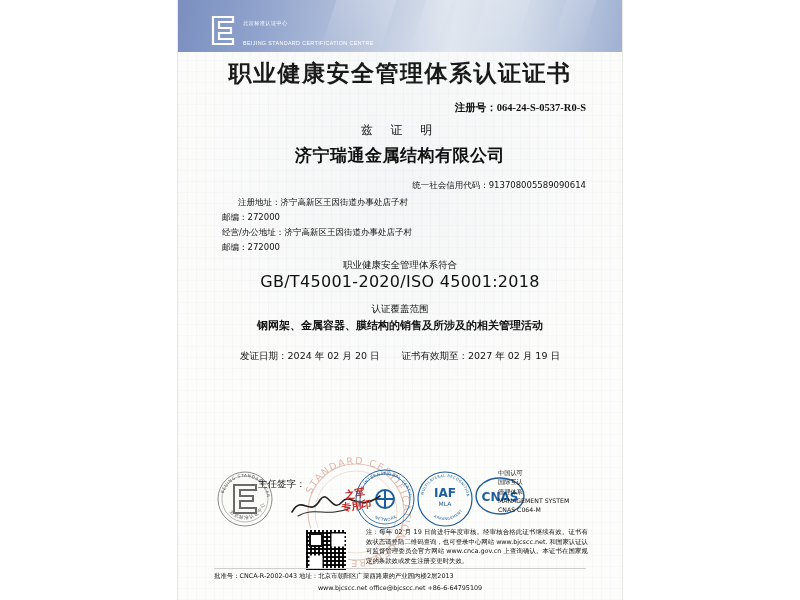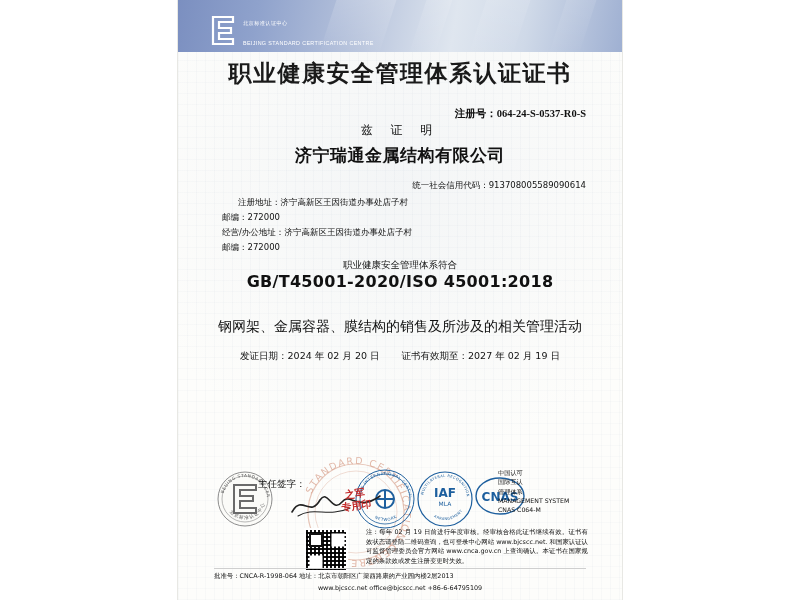--- a/index.html
+++ b/index.html
@@ -57,21 +57,21 @@
   .logo-text .cn{font-size:5.2px;letter-spacing:.4px;font-family:"Liberation Sans",sans-serif;}
   .logo-text .en{font-size:5.4px;letter-spacing:.35px;font-family:"Liberation Sans",sans-serif;}
 
   
   .title{
     position:absolute;left:0;top:58px;width:444px;text-align:center;
     font-size:23px;font-weight:bold;color:#1a1a1a;letter-spacing:1.5px;
     font-family:"DejaVu Sans", sans-serif;
   }
   .regno{
-    position:absolute;right:36px;top:107px;
+    position:absolute;right:36px;top:101px;
     font-size:10.5px;font-weight:bold;color:#111;
     font-family:"Liberation Serif", serif;
   }
   .hereby{
     position:absolute;left:0;top:122px;width:444px;text-align:center;
     font-size:12px;letter-spacing:7px;color:#111;
     font-family:"DejaVu Sans", sans-serif;
   }
   .company{
     position:absolute;left:0;top:144px;width:444px;text-align:center;
@@ -93,31 +93,31 @@
   .kv.c{left:44px;top:227px;}
   .kv.d{left:44px;top:242px;}
 
   .std-label{
     position:absolute;left:0;top:259px;width:444px;text-align:center;
     font-size:9.5px;color:#111;
     font-family:"DejaVu Sans", sans-serif;
   }
   .std-code{
     position:absolute;left:0;top:272px;width:444px;text-align:center;
-    font-size:16px;font-weight:bold;color:#111;letter-spacing:.3px;
+    font-size:16px;font-weight:normal;color:#111;letter-spacing:.3px;
     font-family:"DejaVu Sans", sans-serif;
   }
   .scope-label{
     position:absolute;left:0;top:303px;width:444px;text-align:center;
     font-size:9.5px;color:#111;
     font-family:"DejaVu Sans", sans-serif;
   }
   .scope-text{
     position:absolute;left:0;top:318px;width:444px;text-align:center;
-    font-size:14px;font-weight:normal;color:#111;
+    font-size:11px;font-weight:bold;color:#111;
     font-family:"DejaVu Sans", sans-serif;
   }
   .dates{
     position:absolute;left:0;top:350px;width:444px;
     display:flex;justify-content:center;gap:22px;
     font-size:9.5px;color:#111;
     font-family:"DejaVu Sans", sans-serif;
   }
 
   
@@ -233,20 +233,21 @@
     <div class="kv c">
       <span>经营/办公地址：</span><span>济宁高新区王因街道办事处店子村</span>
     </div>
     <div class="kv d">
       <span>邮编：</span><span>272000</span>
     </div>
 
     <div class="std-label">职业健康安全管理体系符合</div>
     <div class="std-code">GB/T45001-2020/ISO 45001:2018</div>
 
+    <div class="scope-label">认证覆盖范围</div>
     <div class="scope-text">钢网架、金属容器、膜结构的销售及所涉及的相关管理活动</div>
 
     <div class="dates">
       <div>
         <span>发证日期：</span><span>2024 年 02 月 20 日</span>
       </div>
       <div>
         <span>证书有效期至：</span><span>2027 年 02 月 19 日</span>
       </div>
     </div>
@@ -349,17 +350,17 @@
     <div class="red-stamp">
       <span class="s1">之军</span>
       <span class="s2">专用印</span>
     </div>
 
     <div class="qr"></div>
 
     <div class="fineprint">注：每年 02 月 19 日前进行年度审核。经审核合格此证书继续有效。证书有效状态请登陆二维码查询，也可登录中心网站 www.bjcscc.net. 和国家认证认可监督管理委员会官方网站 www.cnca.gov.cn 上查询确认。本证书在国家规定的条款效或发生注册变更时失效。</div>
 
     <div class="rule"></div>
-    <div class="approval">批准号：CNCA-R-1998-064 地址：北京市朝阳区广渠西路康的产业园内楼2层2013</div>
+    <div class="approval">批准号：CNCA-R-2002-043 地址：北京市朝阳区广渠西路康的产业园内楼2层2013</div>
     <div class="footer">www.bjcscc.net   office@bjcscc.net   +86-6-64795109</div>
 
   </div>
 </div>
 
 </body></html>

